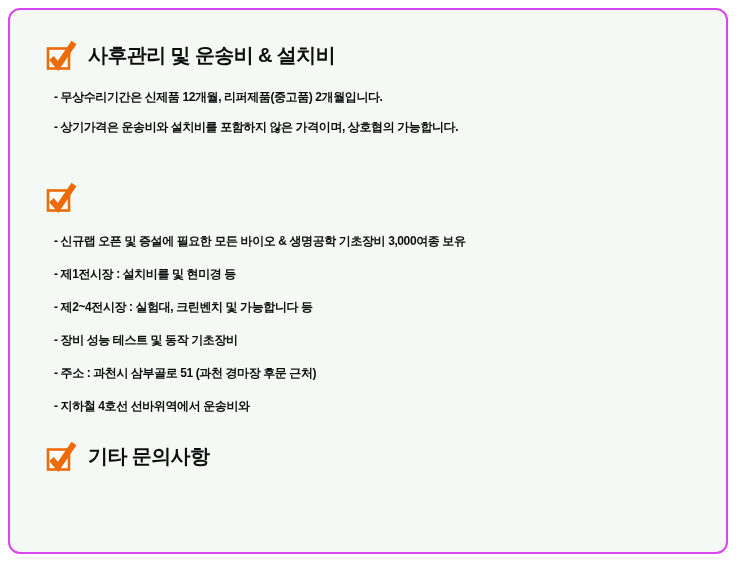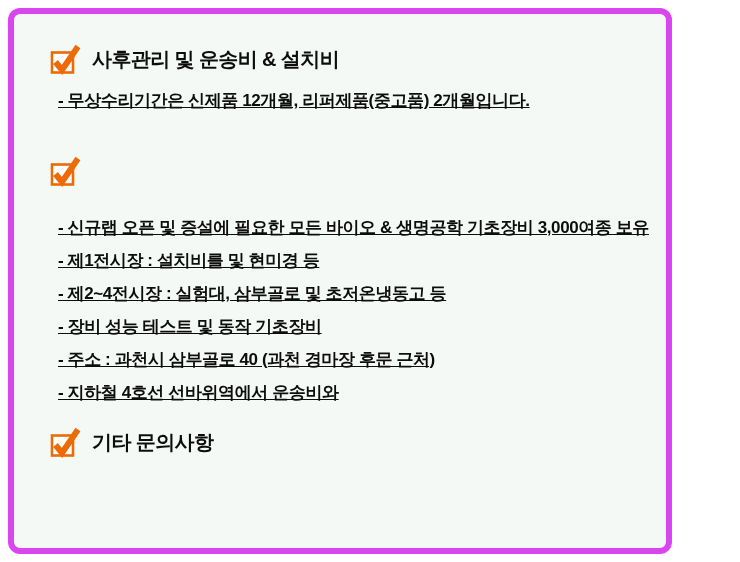--- a/index.html
+++ b/index.html
@@ -9,24 +9,24 @@
     height: 562px;
     background: #ffffff;
     font-family: "Liberation Sans", "DejaVu Sans", sans-serif;
     color: #0d0d0d;
     overflow: hidden;
   }
   .frame {
     position: absolute;
     left: 8px;
     top: 8px;
-    width: 664px;
+    width: 720px;
     height: 546px;
     box-sizing: border-box;
-    border: 6px solid #d946ef;
+    border: 2px solid #d946ef;
     border-radius: 12px;
     background: #f4f9f5;
   }
   .content {
     padding: 30px 20px 0 36px;
   }
   section { display: block; }
   .heading-row {
     display: flex;
     align-items: center;
@@ -46,29 +46,28 @@
     font-weight: 700;
     letter-spacing: -0.6px;
     white-space: nowrap;
   }
   ul.items {
     list-style: none;
     margin: 12px 0 0 8px;
     padding: 0;
   }
   ul.items li {
-    font-size: 17px;
+    font-size: 12px;
     font-weight: 700;
     letter-spacing: -0.4px;
     line-height: 30px;
     white-space: nowrap;
-    text-decoration: underline;
   }
   #section-showroom { margin-top: 40px; }
-  #section-showroom ul.items { margin-top: 25px; }
+  #section-showroom ul.items { margin-top: 13px; }
   #section-showroom ul.items li { line-height: 33px; }
   #section-contact { margin-top: 18px; }
 </style>
 </head>
 <body>
 
 <div class="frame">
   <div class="content">
 
     <section id="section-aftercare">
@@ -76,38 +75,39 @@
         <span class="checkbox-wrap">
           <svg width="30" height="30" viewBox="0 0 30 30" xmlns="http://www.w3.org/2000/svg">
             <rect x="2" y="8.5" width="21" height="20" fill="#ffffff" stroke="#ed6b06" stroke-width="2.6"></rect>
             <path d="M5.5 18 L12 26 L28 2.5" fill="none" stroke="#ed6b06" stroke-width="6" stroke-linecap="butt" stroke-linejoin="miter"></path>
           </svg>
         </span>
         <h2 class="sec-title">사후관리 및 운송비 &amp; 설치비</h2>
       </div>
       <ul class="items">
         <li>- 무상수리기간은 신제품 12개월, 리퍼제품(중고품) 2개월입니다.</li>
+        <li>- 상기가격은 운송비와 설치비를 포함하지 않은 가격이며, 상호협의 가능합니다.</li>
       </ul>
     </section>
 
     <section id="section-showroom">
       <div class="heading-row">
         <span class="checkbox-wrap">
           <svg width="30" height="30" viewBox="0 0 30 30" xmlns="http://www.w3.org/2000/svg">
             <rect x="2" y="8.5" width="21" height="20" fill="#ffffff" stroke="#ed6b06" stroke-width="2.6"></rect>
             <path d="M5.5 18 L12 26 L28 2.5" fill="none" stroke="#ed6b06" stroke-width="6" stroke-linecap="butt" stroke-linejoin="miter"></path>
           </svg>
         </span>
       </div>
       <ul class="items">
         <li>- 신규랩 오픈 및 증설에 필요한 모든 바이오 &amp; 생명공학 기초장비 3,000여종 보유</li>
         <li>- 제1전시장 : 설치비를 및 현미경 등</li>
-        <li>- 제2~4전시장 : 실험대, 삼부골로 및 초저온냉동고 등</li>
+        <li>- 제2~4전시장 : 실험대, 크린벤치 및 가능합니다 등</li>
         <li>- 장비 성능 테스트 및 동작 기초장비</li>
-        <li>- 주소 : 과천시 삼부골로 40 (과천 경마장 후문 근처)</li>
+        <li>- 주소 : 과천시 삼부골로 51 (과천 경마장 후문 근처)</li>
         <li>- 지하철 4호선 선바위역에서 운송비와</li>
       </ul>
     </section>
 
     <section id="section-contact">
       <div class="heading-row">
         <span class="checkbox-wrap">
           <svg width="30" height="30" viewBox="0 0 30 30" xmlns="http://www.w3.org/2000/svg">
             <rect x="2" y="8.5" width="21" height="20" fill="#ffffff" stroke="#ed6b06" stroke-width="2.6"></rect>
             <path d="M5.5 18 L12 26 L28 2.5" fill="none" stroke="#ed6b06" stroke-width="6" stroke-linecap="butt" stroke-linejoin="miter"></path>

